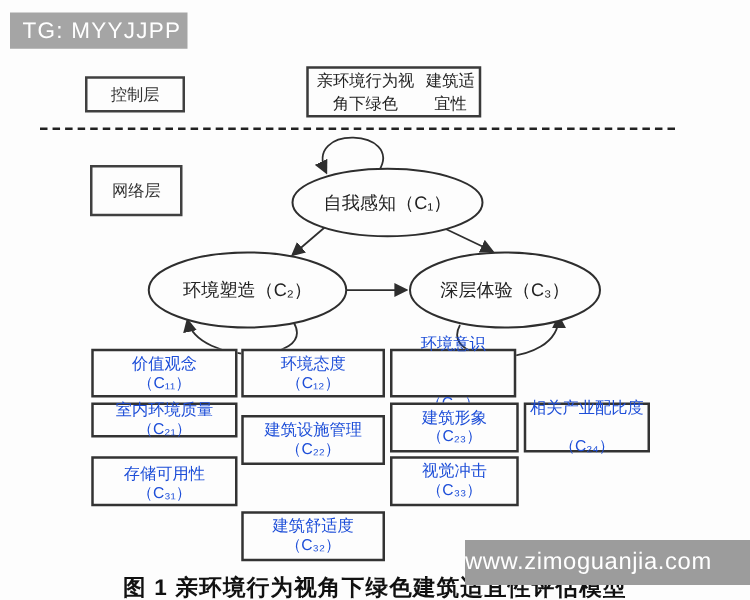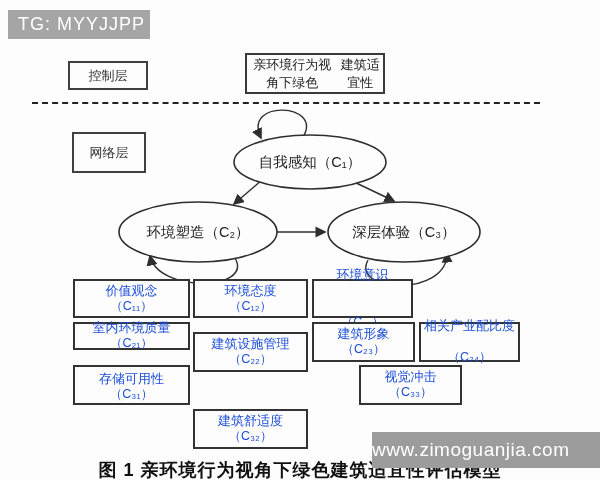--- a/index.html
+++ b/index.html
@@ -143,21 +143,21 @@
   </div>
 
   <div class="crit-box" style="left:73px;top:365px;width:117px;height:40px;justify-content:flex-end;">
     <span class="crit-name">存储可用性</span>
     <span class="crit-code">（C₃₁）</span>
   </div>
   <div class="crit-box" style="left:193px;top:365px;width:115px;height:40px;margin-top:44px;">
     <span class="crit-name">建筑舒适度</span>
     <span class="crit-code">（C₃₂）</span>
   </div>
-  <div class="crit-box" style="left:312px;top:365px;width:103px;height:40px;margin-left:47px;">
+  <div class="crit-box" style="left:312px;top:365px;width:103px;height:40px;">
     <span class="crit-name">视觉冲击</span>
     <span class="crit-code">（C₃₃）</span>
   </div>
 
   <div class="caption">图 1  亲环境行为视角下绿色建筑适宜性评估模型</div>
 
   <div class="pink-mark">〜</div>
 
   <div class="site-watermark">www.zimoguanjia.com</div>
 

